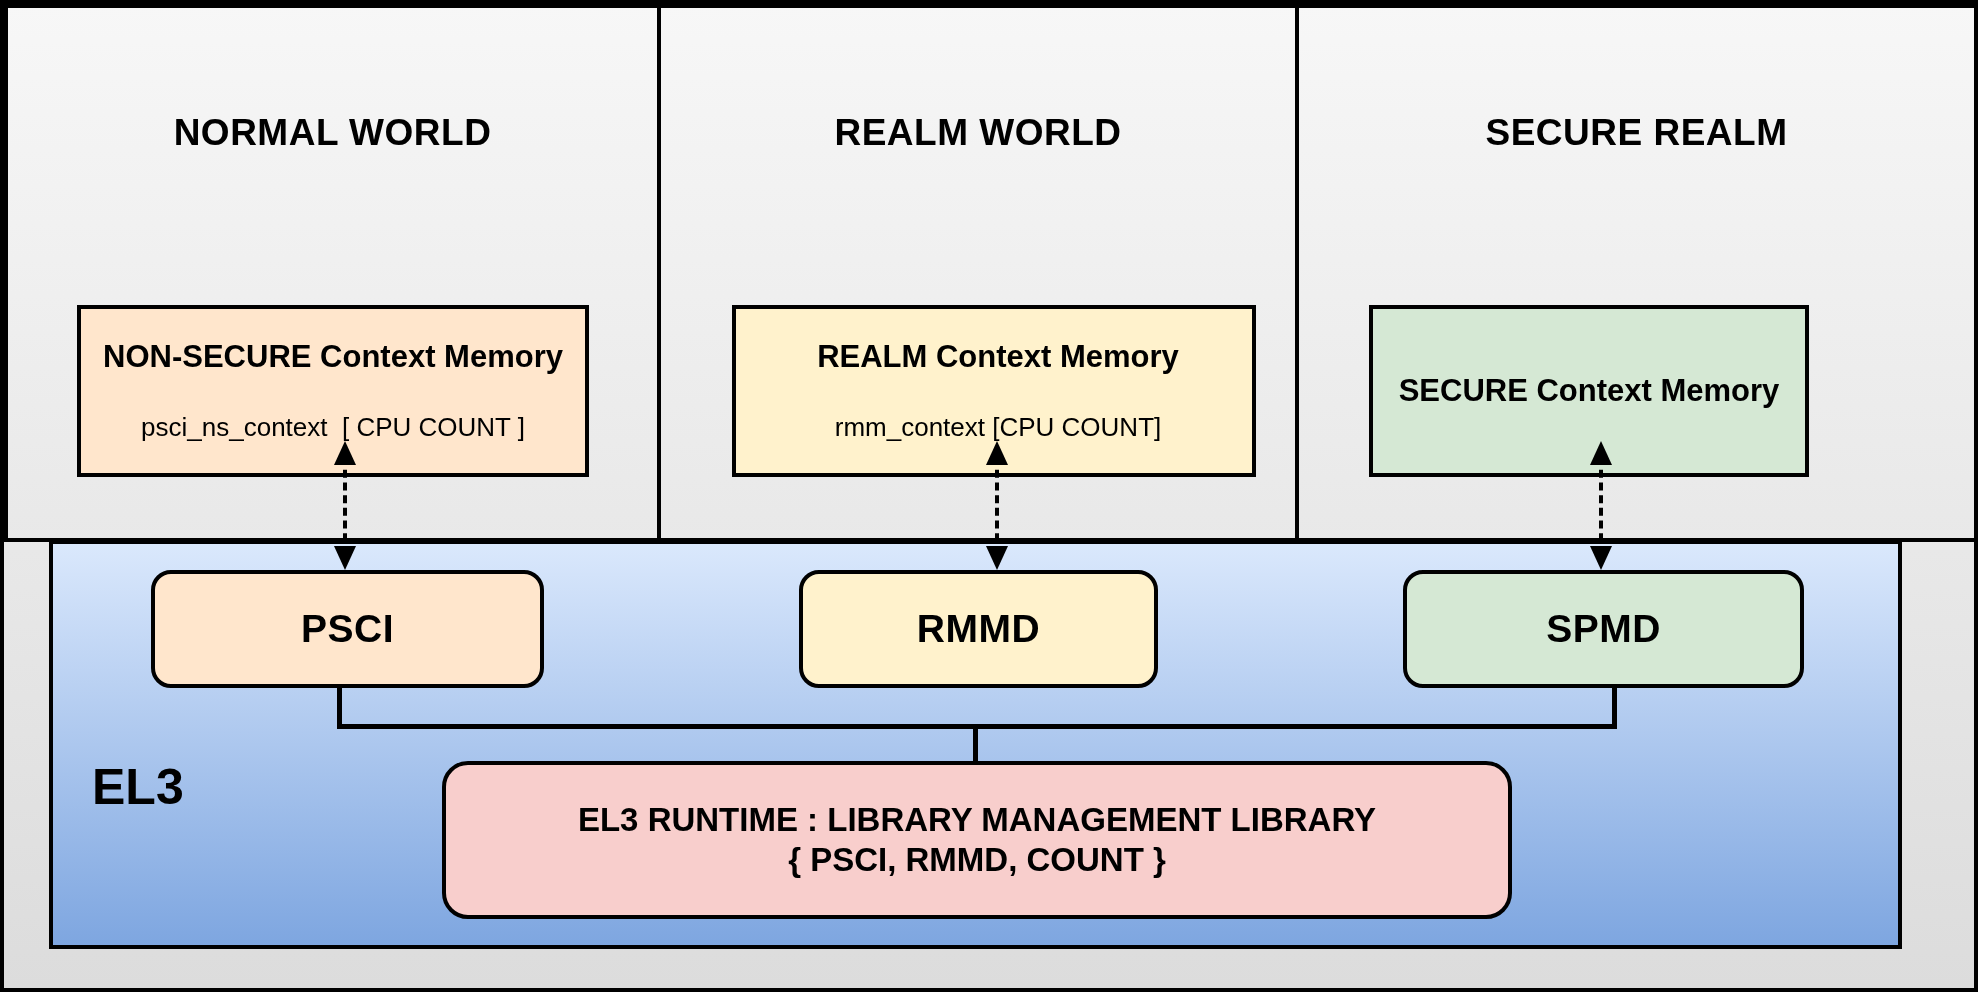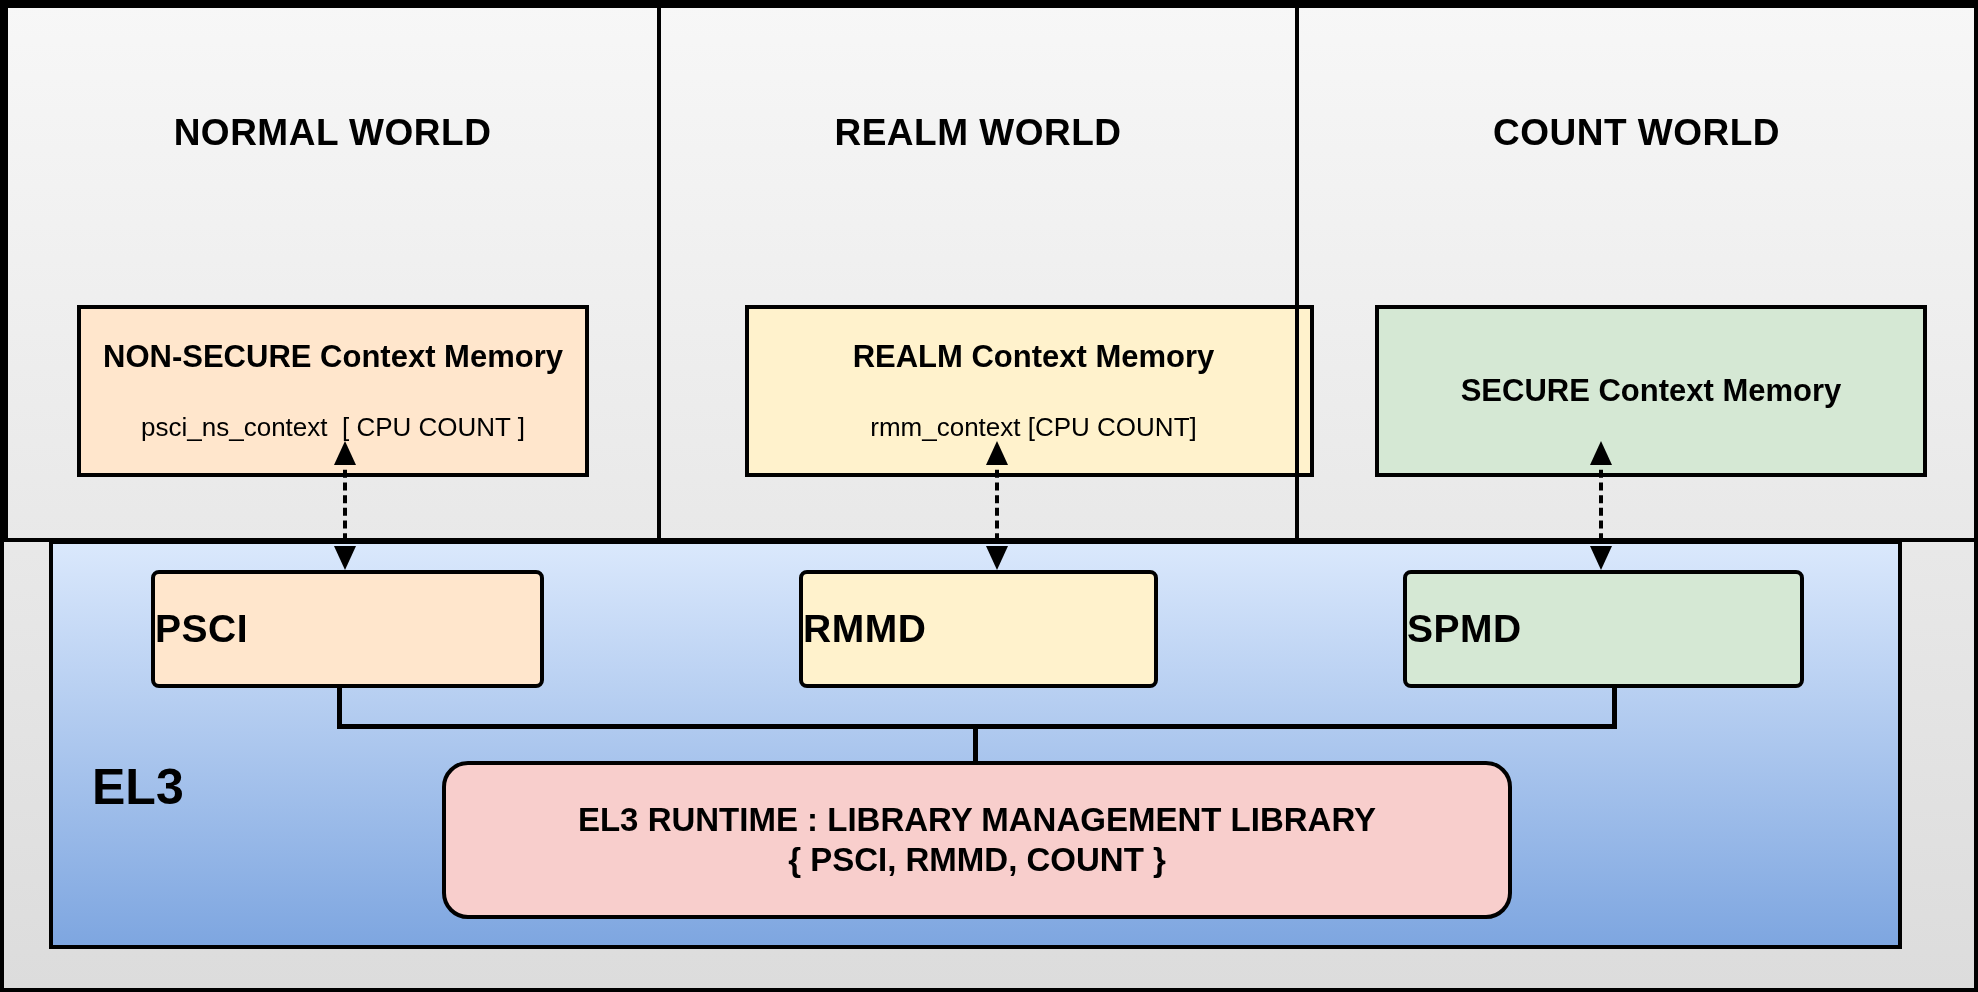--- a/index.html
+++ b/index.html
@@ -28,38 +28,38 @@
     font-size:37px;font-weight:bold;letter-spacing:.5px;
   }
   
   .mem-box{
     position:absolute;top:259px;height:172px;
     box-sizing:border-box;border:4px solid #000;
     display:flex;flex-direction:column;justify-content:center;align-items:center;
     gap:37px;text-align:center;margin-top:38px;
   }
   .p1 .mem-box{left:69px;width:512px;}
-  .p2 .mem-box{left:84px;width:569px;padding-left:8px;}
-  .p3 .mem-box{left:76px;width:552px;}
+  .p2 .mem-box{left:71px;width:524px;padding-left:8px;}
+  .p3 .mem-box{left:70px;width:440px;}
   .mem-title{font-size:31px;font-weight:bold;white-space:pre;}
   .mem-sub{font-size:26px;white-space:pre;}
   
   .el3{
     position:absolute;left:45px;top:536px;width:1853px;height:409px;
     box-sizing:border-box;border:4px solid #000;
     background:linear-gradient(#dae8fc,#7ea6e0);
   }
   .el3-label{
     position:absolute;left:39px;top:214px;
     font-size:50px;font-weight:bold;
   }
   .comp{
     position:absolute;top:26px;height:118px;
-    box-sizing:border-box;border:4px solid #000;border-radius:8px;
-    display:flex;align-items:center;
+    box-sizing:border-box;border:4px solid #000;border-radius:20px;
+    display:flex;align-items:center;justify-content:center;
     font-size:39px;font-weight:bold;letter-spacing:.5px;
   }
   .comp.psci{left:98px;width:393px;}
   .comp.rmmd{left:746px;width:359px;}
   .comp.spmd{left:1350px;width:401px;}
   .runtime-box{
     position:absolute;left:389px;top:217px;width:1070px;height:158px;
     box-sizing:border-box;border:4px solid #000;border-radius:26px;
     display:flex;flex-direction:column;justify-content:center;align-items:center;
     text-align:center;font-size:33px;font-weight:bold;line-height:40px;
@@ -103,21 +103,21 @@
 
   <section class="panel p2">
     <h2 class="panel-title">REALM WORLD</h2>
     <div class="mem-box" style="background-color: rgb(255, 242, 204);">
       <div class="mem-title">REALM Context Memory</div>
       <div class="mem-sub">rmm_context [CPU COUNT]</div>
     </div>
   </section>
 
   <section class="panel p3">
-    <h2 class="panel-title">COUNT WORLD</h2>
+    <h2 class="panel-title">SECURE REALM</h2>
     <div class="mem-box" style="background-color: rgb(213, 232, 212);">
       <div class="mem-title">SECURE Context Memory</div>
     </div>
   </section>
 
   <section class="el3">
     <div class="el3-label">EL3</div>
 
     <div class="comp psci" style="background-color: rgb(255, 230, 204);">
       <span>PSCI</span>

